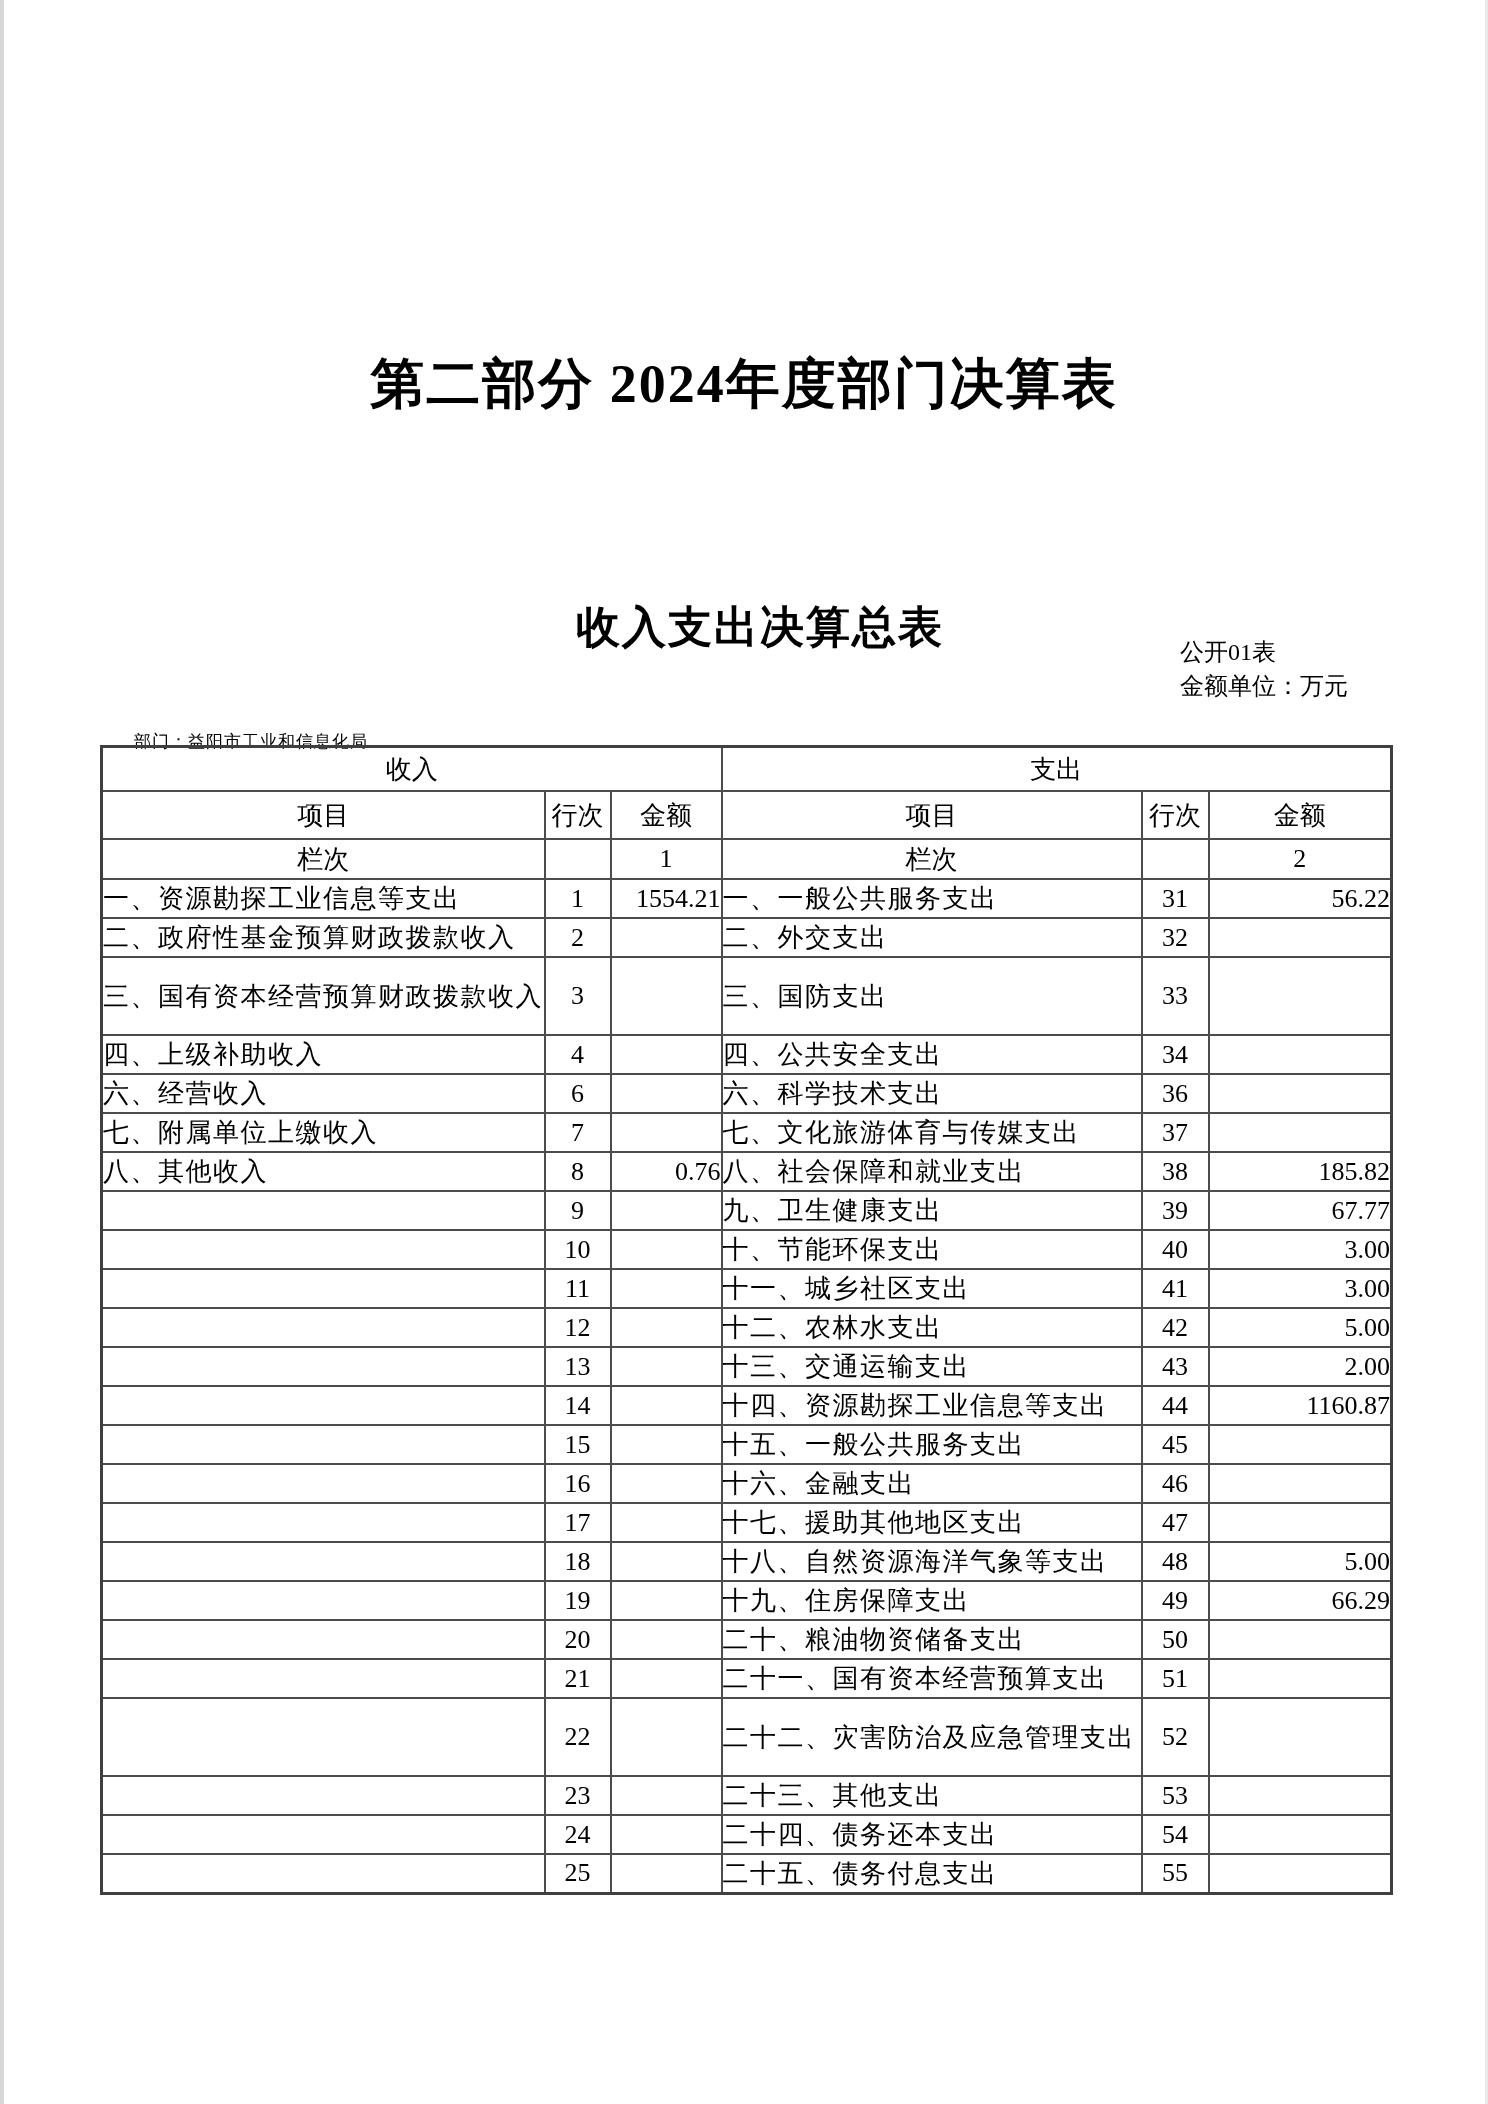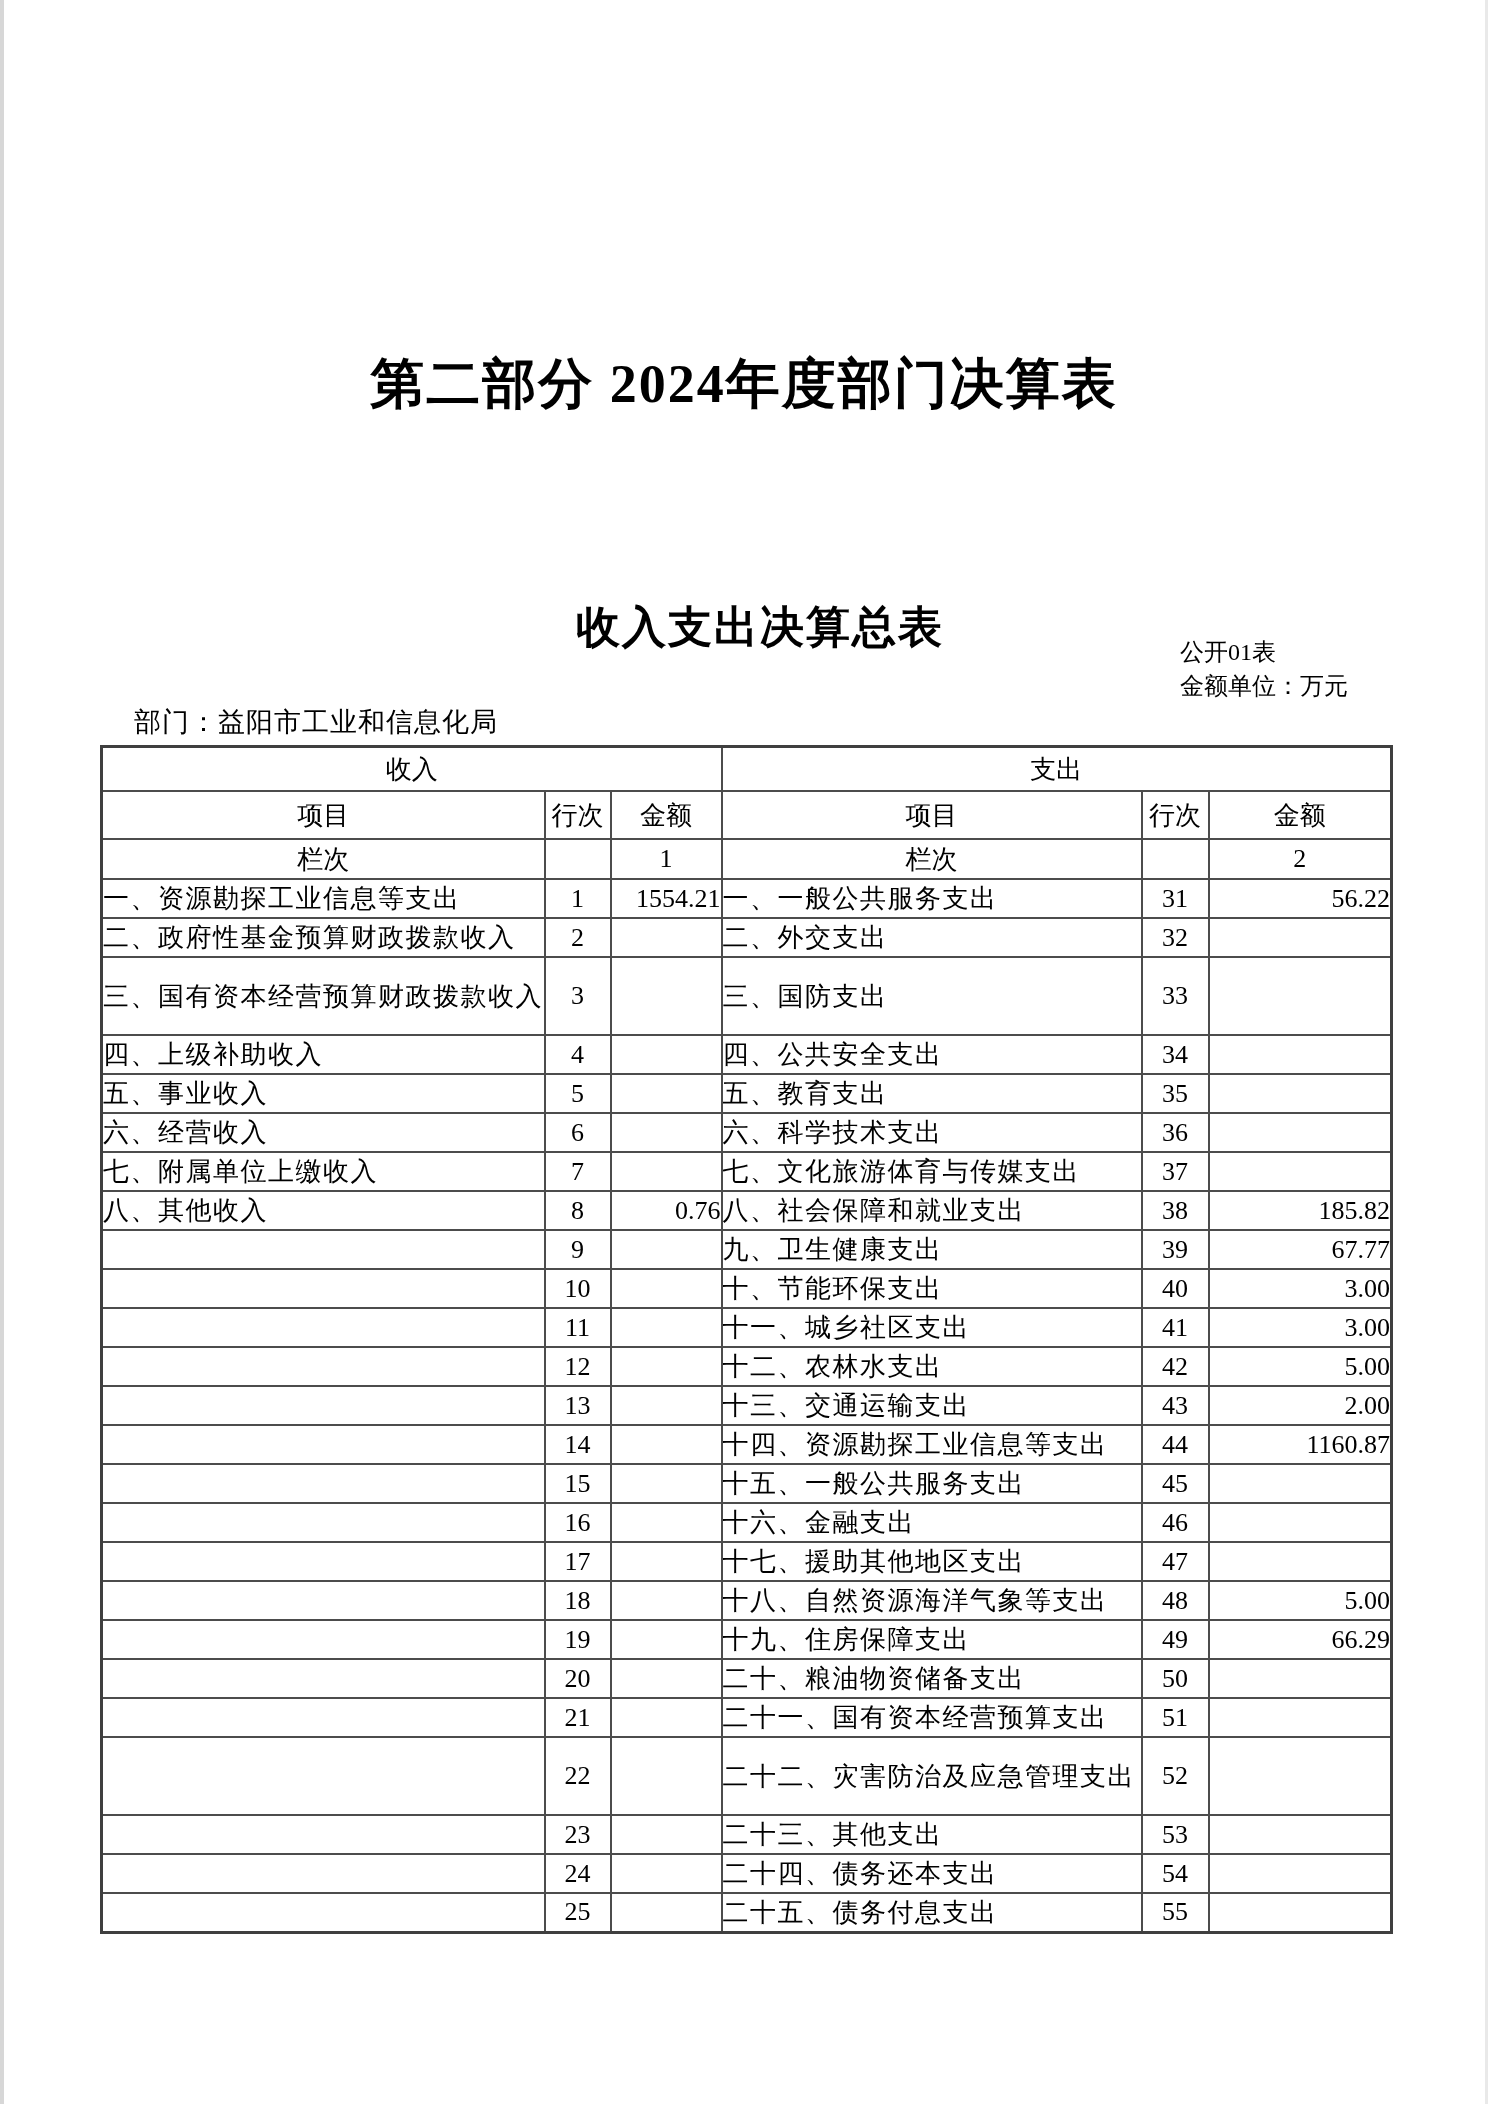--- a/index.html
+++ b/index.html
@@ -15,21 +15,21 @@
   }
   .subtitle{
     position:absolute;top:582px;left:0;width:100%;margin:16px;
     text-align:center;font-size:44px;font-weight:bold;letter-spacing:2px;
   }
   .meta-right{
     position:absolute;top:635px;left:1180px;width:175px;
     font-size:24px;line-height:34px;text-align:left;
   }
   .dept{
-    position:absolute;top:704px;left:134px;font-size:27px;letter-spacing:1px;
+    position:absolute;top:730px;left:134px;font-size:17px;letter-spacing:1px;
   }
   table.main{
     position:absolute;top:745px;left:100px;width:1290px;
     border-collapse:collapse;table-layout:fixed;font-size:26px;
     border:3px solid #3f3f3f;
   }
   table.main td{
     border:2px solid #4c4c4c;padding:0;vertical-align:middle;overflow:hidden;
   }
   tr.h1 td{height:42px;text-align:center;}
@@ -119,28 +119,20 @@
         </tr>
         <tr>
           <td class="item">四、上级补助收入</td>
           <td class="line">4</td>
           <td class="amt"></td>
           <td class="item">四、公共安全支出</td>
           <td class="line">34</td>
           <td class="amt-exp"></td>
         </tr>
         <tr>
-          <td class="item">五、事业收入</td>
-          <td class="line">5</td>
-          <td class="amt"></td>
-          <td class="item">五、教育支出</td>
-          <td class="line">35</td>
-          <td class="amt-exp"></td>
-        </tr>
-        <tr>
           <td class="item">六、经营收入</td>
           <td class="line">6</td>
           <td class="amt"></td>
           <td class="item">六、科学技术支出</td>
           <td class="line">36</td>
           <td class="amt-exp"></td>
         </tr>
         <tr>
           <td class="item">七、附属单位上缴收入</td>
           <td class="line">7</td>

